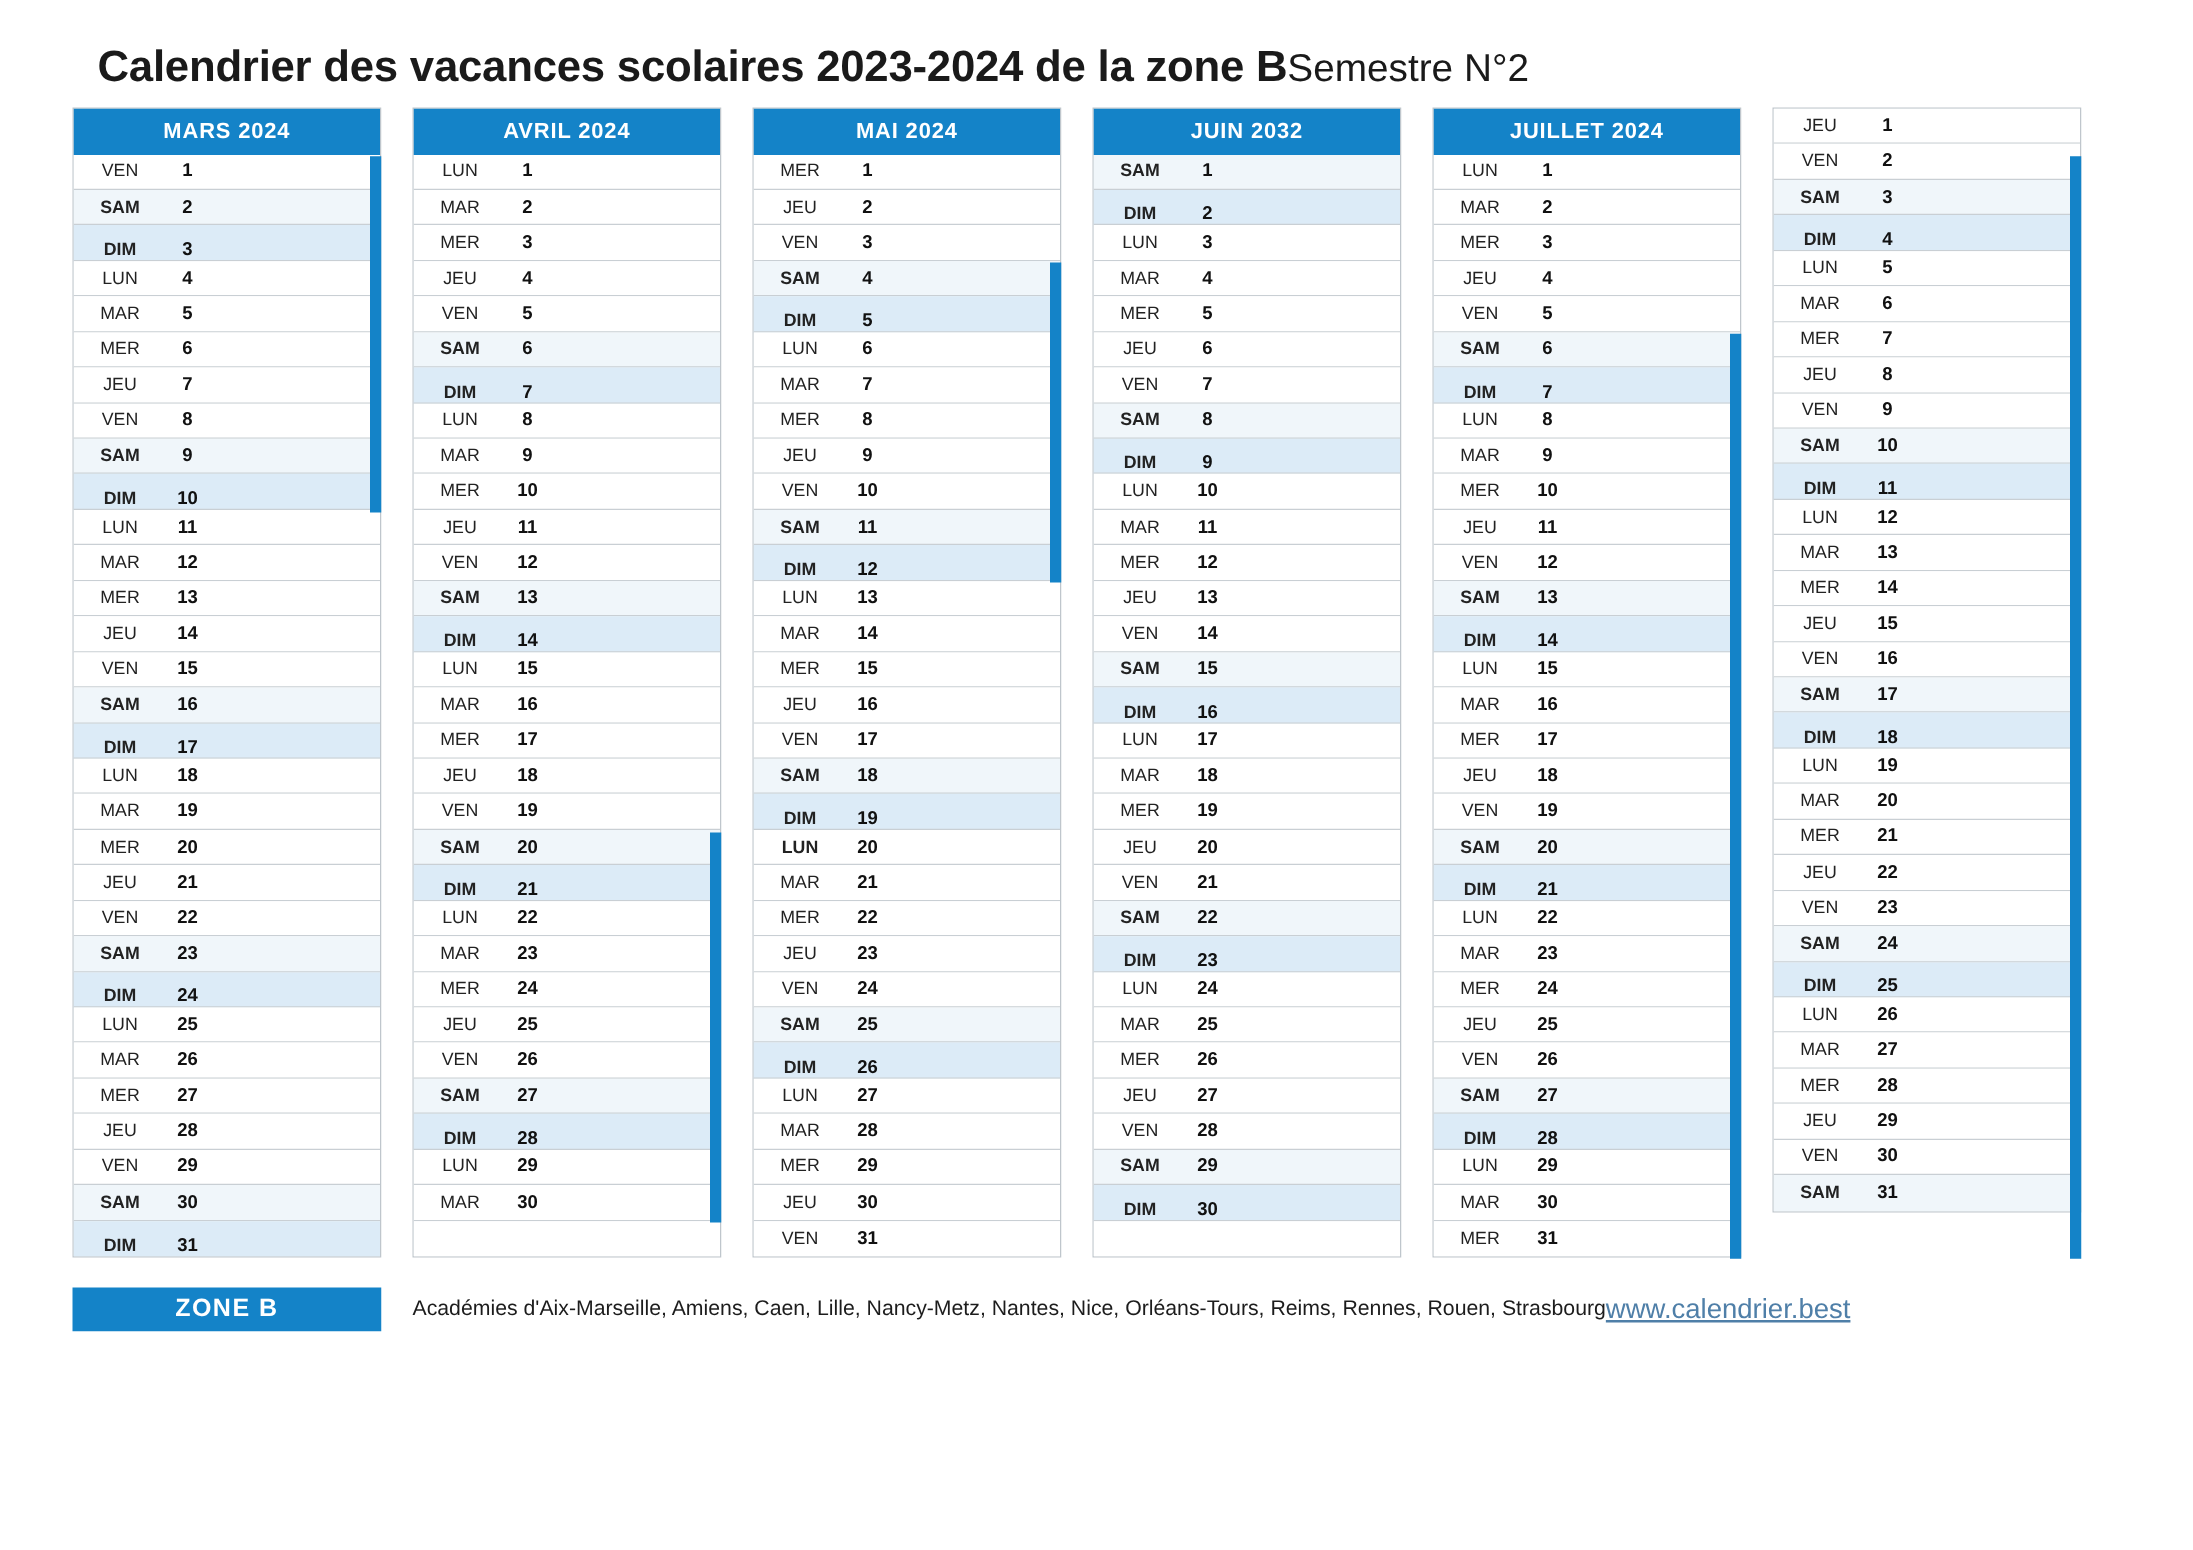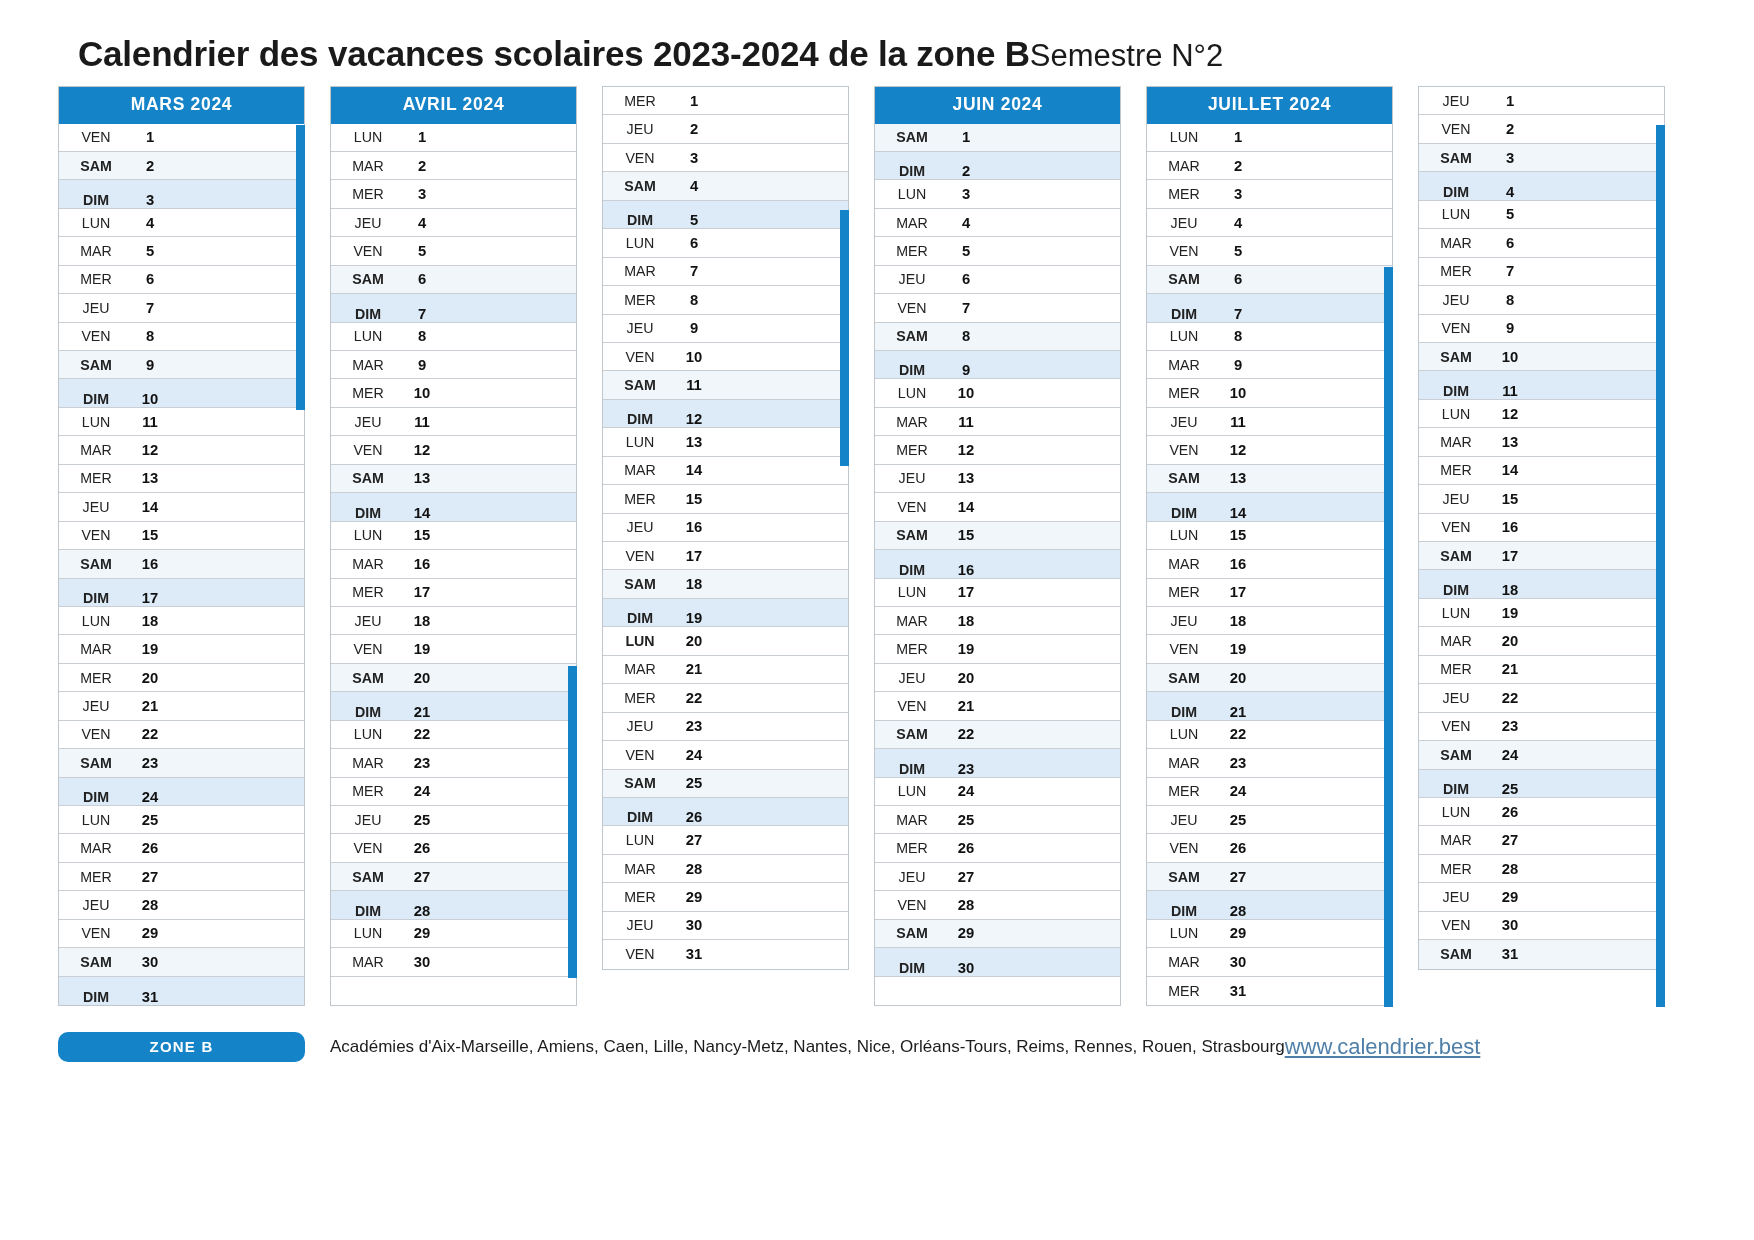--- a/index.html
+++ b/index.html
@@ -111,26 +111,25 @@
     align-items: center;
     padding: 22px 60px 0 58px;
     height: 60px;
   }
   .zone-badge {
     width: 247px;
     flex: 0 0 247px;
     background: #1483c8;
     color: #ffffff;
     text-align: center;
-    font-size: 15px;
+    font-size: 20px;
     font-weight: bold;
     letter-spacing: 1.2px;
     padding: 7px 0 8px 0;
     line-height: 1;
-    border-radius: 10px;
   }
   .academies {
     margin-left: 25px;
     font-size: 17px;
     color: #1c1c1c;
     white-space: nowrap;
   }
   .site-link {
     margin-left: auto;
     font-size: 22px;
@@ -402,20 +401,21 @@
           </div>
           <div class="day">
             <span class="dow">MAR</span>
             <span class="num">30</span>
           </div>
           <div class="day empty"></div>
         </div>
         <div class="vac-bar" style="top: 578.55px; height: 312.95px;"></div>
       </div>
       <div class="month">
+        <div class="month-head">MAI 2024</div>
         <div class="days">
           <div class="day">
             <span class="dow">MER</span>
             <span class="num">1</span>
           </div>
           <div class="day">
             <span class="dow">JEU</span>
             <span class="num">2</span>
           </div>
           <div class="day">
@@ -531,21 +531,21 @@
             <span class="num">30</span>
           </div>
           <div class="day">
             <span class="dow">VEN</span>
             <span class="num">31</span>
           </div>
         </div>
         <div class="vac-bar" style="top: 123.35px; height: 256.05px;"></div>
       </div>
       <div class="month">
-        <div class="month-head">JUIN 2024</div>
+        <div class="month-head">JUIN 2032</div>
         <div class="days">
           <div class="day sat">
             <span class="dow">SAM</span>
             <span class="num">1</span>
           </div>
           <div class="day sun">
             <span class="dow">DIM</span>
             <span class="num">2</span>
           </div>
           <div class="day">

